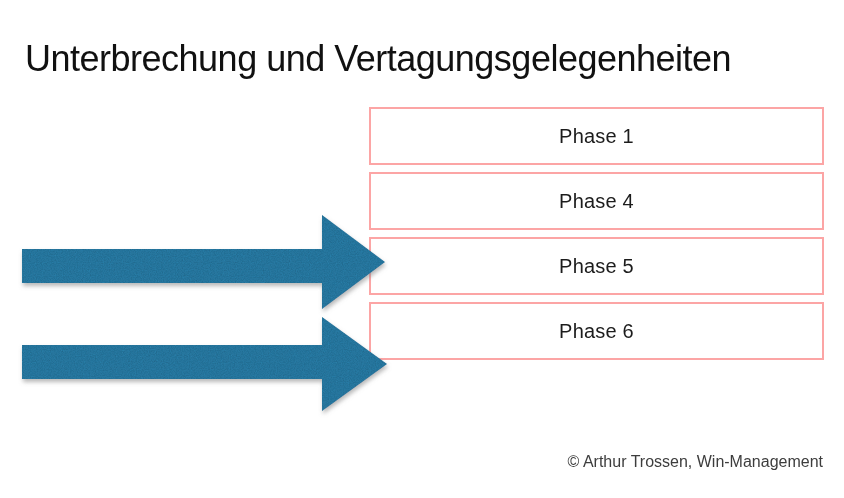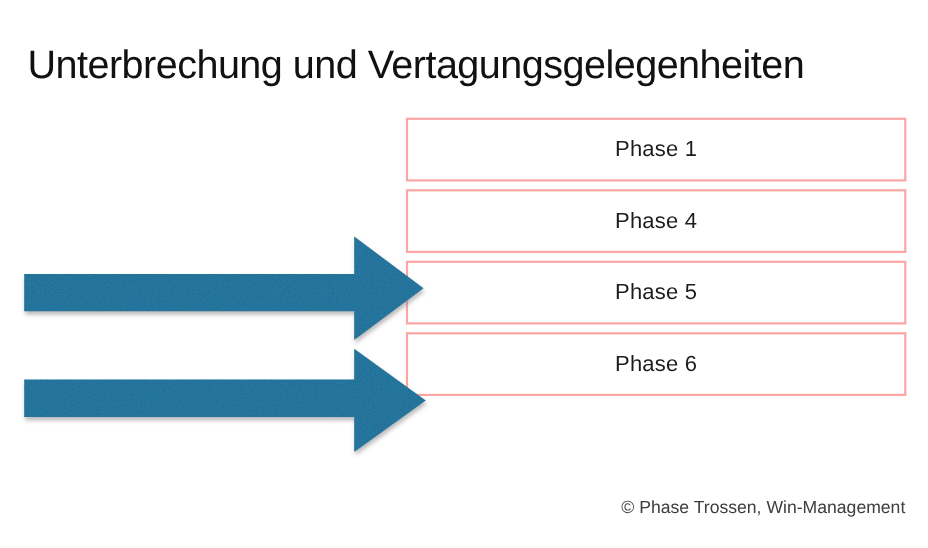--- a/index.html
+++ b/index.html
@@ -102,15 +102,15 @@
           <feMergeNode in="texture"></feMergeNode>
         </feMerge>
       </filter>
     </defs>
     <g filter="url(#arrow-fx)">
       <polygon points="22,249 322,249 322,215 385,262 322,309 322,283 22,283" fill="#2b7ea8"></polygon>
       <polygon points="22,345 322,345 322,317 387,364 322,411 322,379 22,379" fill="#2b7ea8"></polygon>
     </g>
   </svg>
 
-  <div class="slide-footer">© Phase Trossen, Win-Management</div>
+  <div class="slide-footer">© Arthur Trossen, Win-Management</div>
 
 </div>
 
 </body></html>

